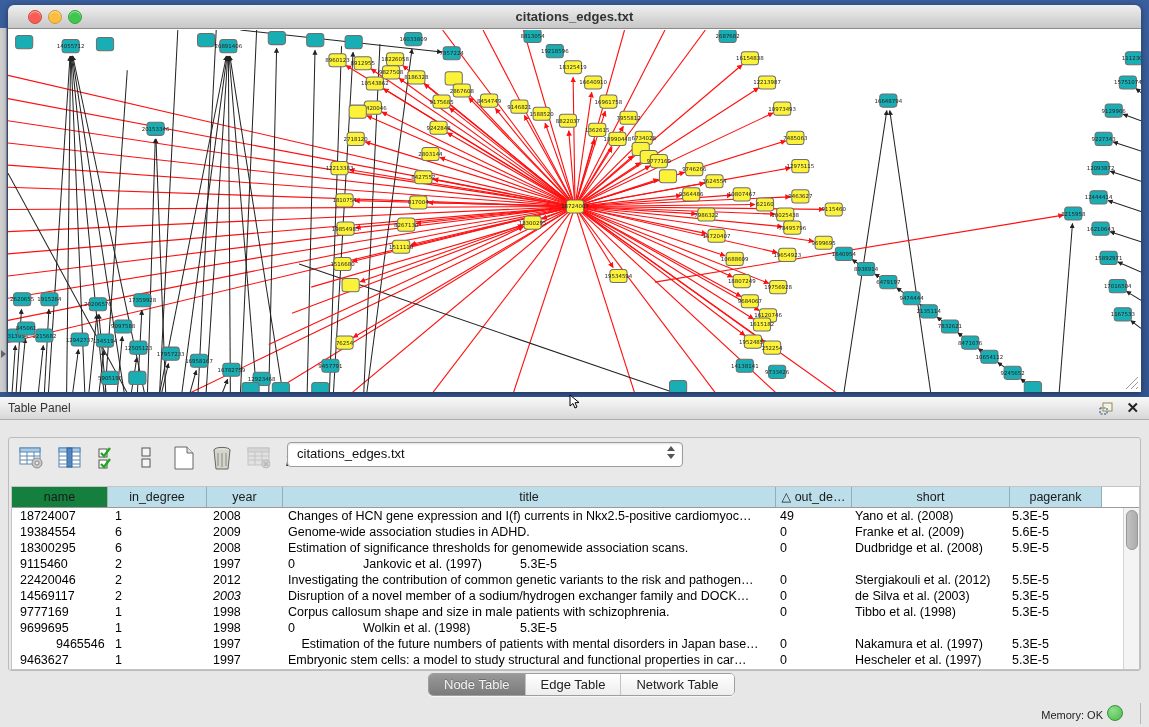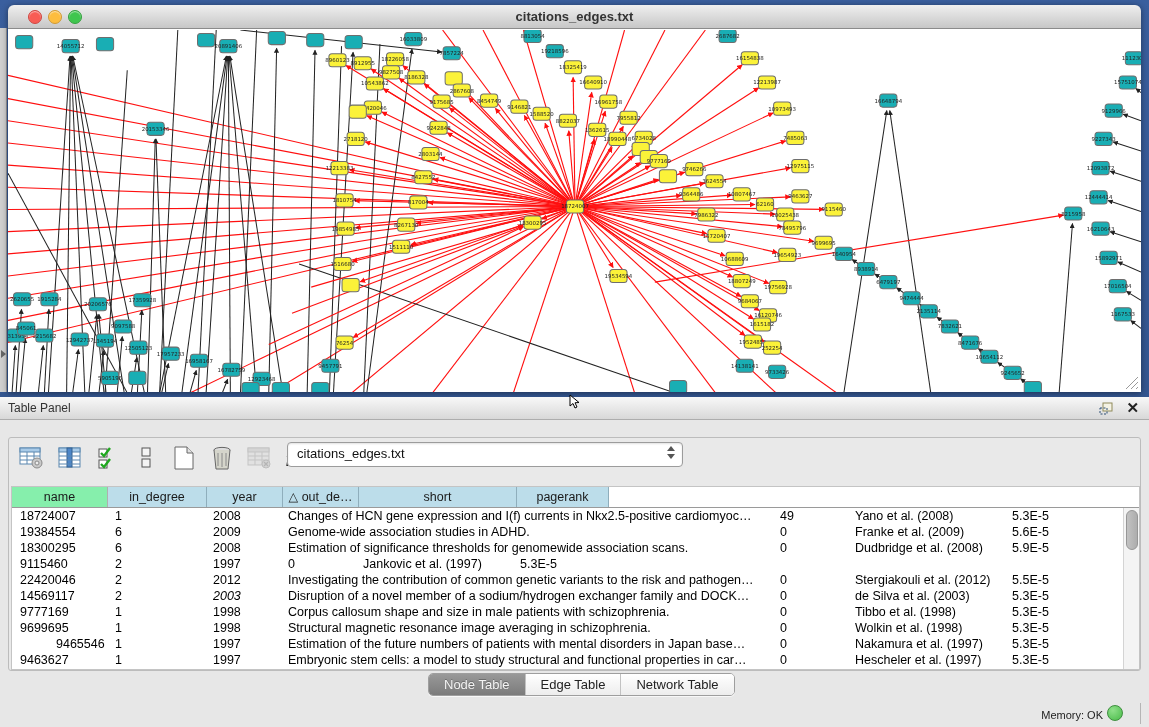--- a/index.html
+++ b/index.html
@@ -48,21 +48,21 @@
   .combo .stepper{position:absolute;right:7px;top:3px;display:flex;flex-direction:column;gap:3px;}
   .combo .up{width:0;height:0;border-left:4px solid transparent;border-right:4px solid transparent;border-bottom:5px solid #555;}
   .combo .down{width:0;height:0;border-left:4px solid transparent;border-right:4px solid transparent;border-top:5px solid #555;}
 
   
   .dtable{position:absolute;left:2px;top:48px;width:1127px;height:182px;background:#fff;
     border:1px solid #C4C4C4;}
   .thead{display:flex;height:20px;border-bottom:1px solid #9A9A9A;}
   .th{background:#BCDDEA;border-right:1px solid #8FAEBC;font-size:12.5px;color:#1a1a1a;
     text-align:center;line-height:20px;overflow:hidden;white-space:nowrap;flex:0 0 auto;}
-  .th.th-gray{background:#86efac;border-right:1px solid #AFAFAF;}
+  .th.th-gray{background:#15803d;border-right:1px solid #AFAFAF;}
   .tbody{position:absolute;left:0;top:21px;right:16px;bottom:0;overflow:hidden;}
   .tr{display:flex;height:16px;}
   .td{font-size:12.5px;color:#000;line-height:16px;padding-left:8px;box-sizing:border-box;
       overflow:hidden;white-space:nowrap;flex:0 0 auto;}
   .vscroll{position:absolute;right:0;top:21px;width:15px;bottom:0;background:#F4F4F4;border-left:1px solid #D4D4D4;}
   .vthumb{position:absolute;left:2px;top:2px;width:10px;height:38px;background:linear-gradient(90deg,#C2C2C2,#ADADAD);
     border:1px solid #969696;border-radius:6px;}
 
   
   .seg{position:absolute;left:428px;top:276px;height:21px;display:flex;
@@ -593,20 +593,21 @@
           <span class="up"></span>
           <span class="down"></span>
         </span>
     </div>
 
     <div class="dtable">
       <div class="thead">
           <div class="th th-gray" style="width: 95px;">name</div>
           <div class="th" style="width: 98px;">in_degree</div>
           <div class="th" style="width: 75px;">year</div>
+          <div class="th" style="width: 492px;">title</div>
           <div class="th" style="width: 75px;">△ out_de…</div>
           <div class="th" style="width: 157px;">short</div>
           <div class="th" style="width: 91px;">pagerank</div>
         </div>
       <div class="tbody">
           <div class="tr">
             <div class="td" style="width: 95px;">18724007</div>
             <div class="td" style="width: 98px;">1</div>
             <div class="td" style="width: 75px;">2008</div>
             <div class="td" style="width: 492px;">Changes of HCN gene expression and I(f) currents in Nkx2.5-positive cardiomyoc…</div>
@@ -664,30 +665,29 @@
             <div class="td" style="width: 75px;">1998</div>
             <div class="td" style="width: 492px;">Corpus callosum shape and size in male patients with schizophrenia.</div>
             <div class="td" style="width: 75px;">0</div>
             <div class="td" style="width: 157px;">Tibbo et al. (1998)</div>
             <div class="td" style="width: 91px;">5.3E-5</div>
           </div>
           <div class="tr">
             <div class="td" style="width: 95px;">9699695</div>
             <div class="td" style="width: 98px;">1</div>
             <div class="td" style="width: 75px;">1998</div>
-            <div class="td" style="width: 492px;">Structural magnetic resonance image averaging in schizophrenia.</div>
             <div class="td" style="width: 75px;">0</div>
             <div class="td" style="width: 157px;">Wolkin et al. (1998)</div>
             <div class="td" style="width: 91px;">5.3E-5</div>
           </div>
           <div class="tr">
             <div class="td" style="width: 95px; padding-left: 44px;">9465546</div>
             <div class="td" style="width: 98px;">1</div>
             <div class="td" style="width: 75px;">1997</div>
-            <div class="td" style="width: 492px;">Estimation of the future numbers of patients with mental disorders in Japan base…</div>
+            <div class="td" style="width: 492px; text-align: center;">Estimation of the future numbers of patients with mental disorders in Japan base…</div>
             <div class="td" style="width: 75px;">0</div>
             <div class="td" style="width: 157px;">Nakamura et al. (1997)</div>
             <div class="td" style="width: 91px;">5.3E-5</div>
           </div>
           <div class="tr">
             <div class="td" style="width: 95px;">9463627</div>
             <div class="td" style="width: 98px;">1</div>
             <div class="td" style="width: 75px;">1997</div>
             <div class="td" style="width: 492px;">Embryonic stem cells: a model to study structural and functional properties in car…</div>
             <div class="td" style="width: 75px;">0</div>

